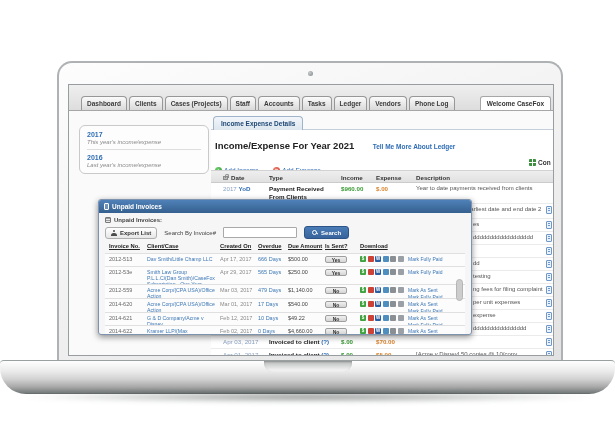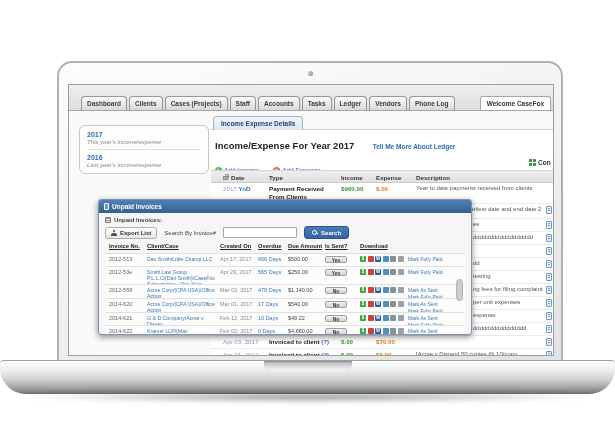--- a/index.html
+++ b/index.html
@@ -171,21 +171,21 @@
       <div>
         <div class="side-year">2016</div>
         <div class="side-desc">Last year's income/expense</div>
       </div>
     </div>
 
     <div class="panel">
       <div class="panel-tab">Income Expense Details</div>
       <div class="panel-body">
         <div class="title-row">
-          <div class="page-title">Income/Expense For Year 2017</div>
+          <div class="page-title">Income/Expense For Year 2021</div>
           <div class="more-link">Tell Me More About Ledger</div>
         </div>
         <div class="actions-row">
           <span class="addbtn">
             <span class="circle green">+</span>
             <span>Add Income</span>
           </span>
           <span class="addbtn">
             <span class="circle red">−</span>
             <span>Add Expense</span>

